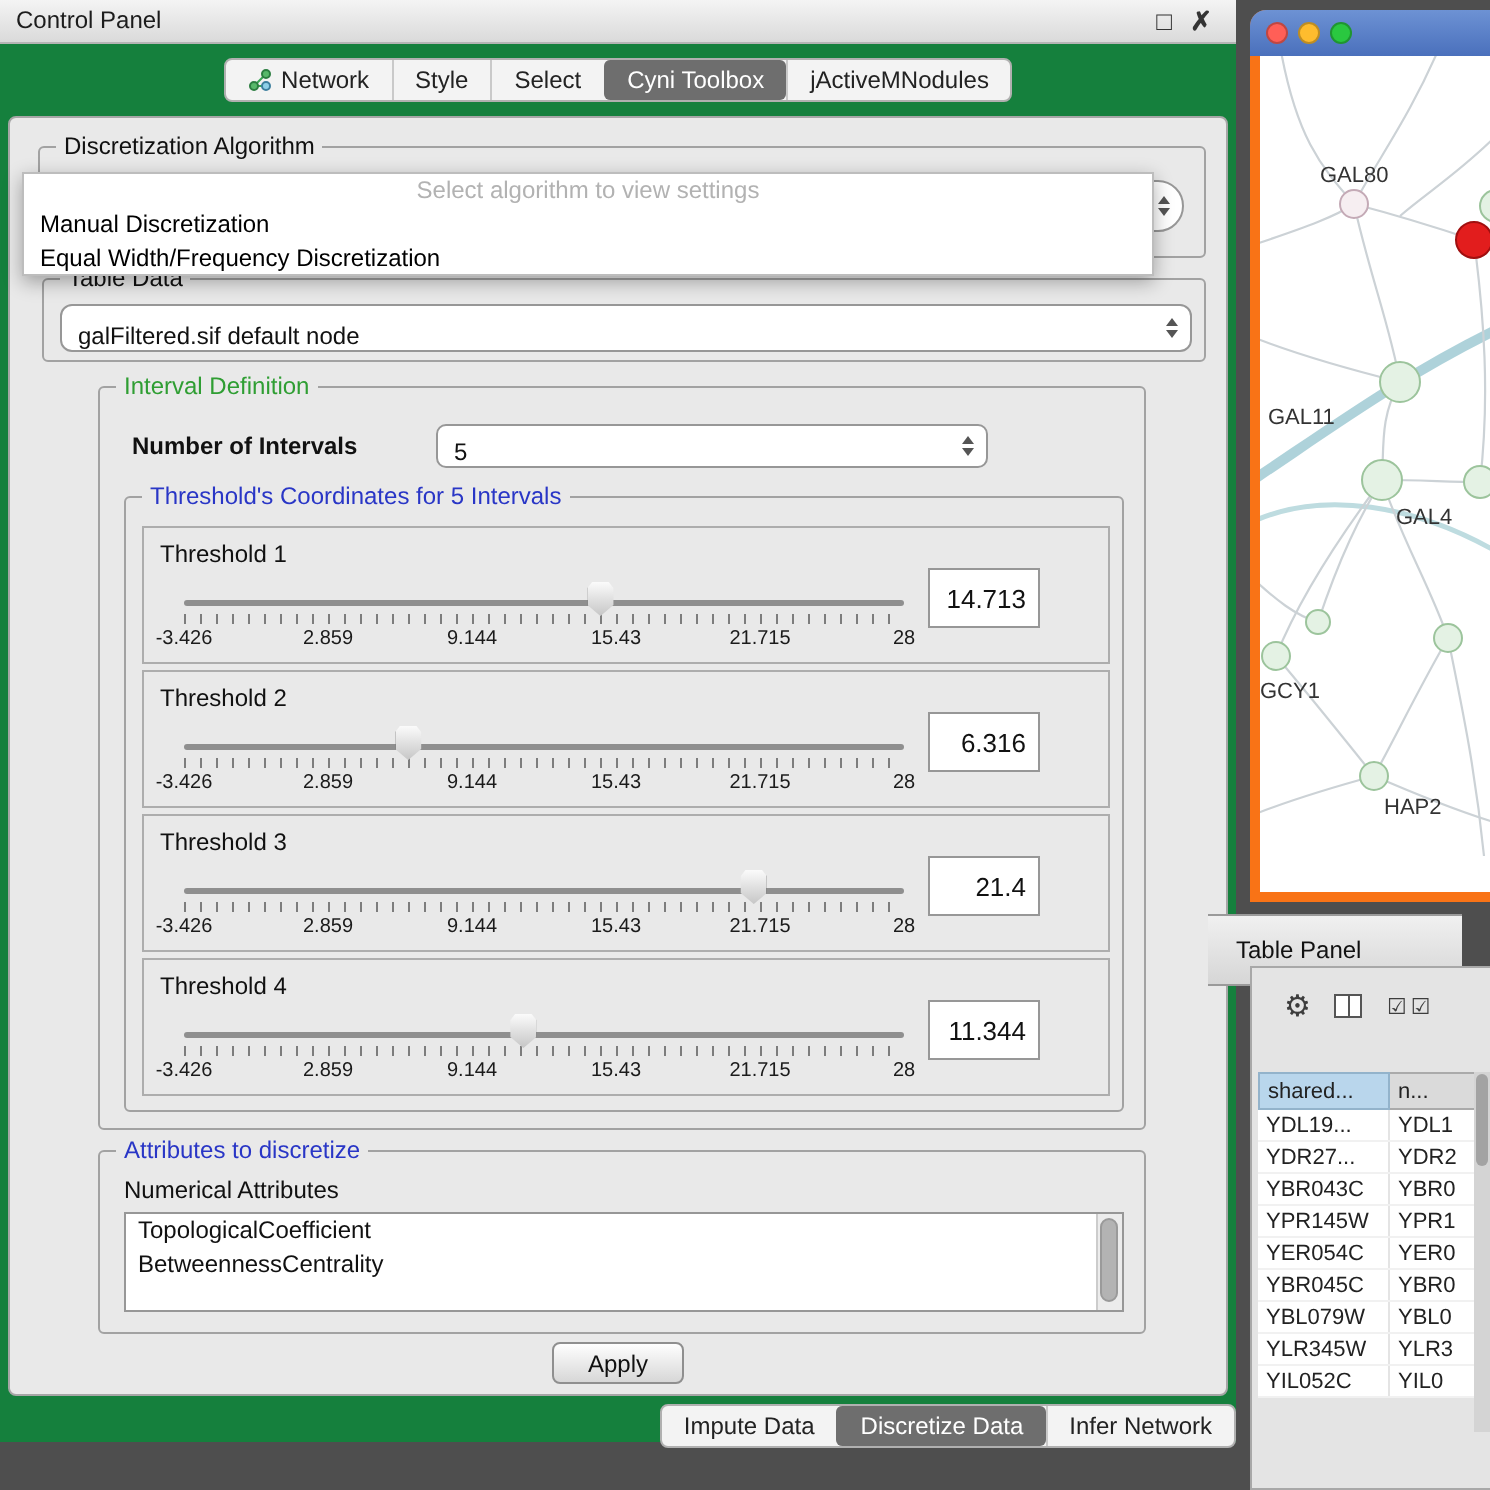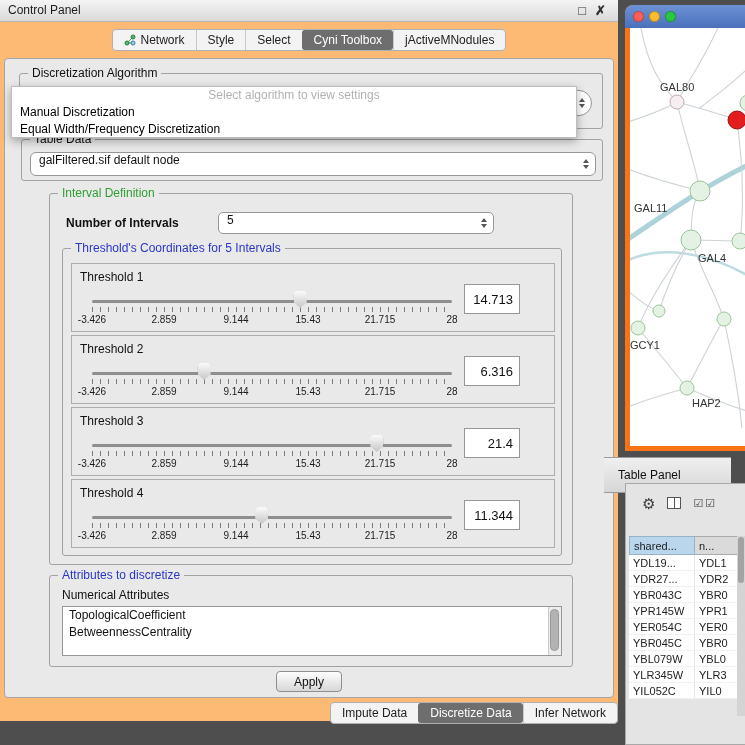--- a/index.html
+++ b/index.html
@@ -1,41 +1,41 @@
 <!DOCTYPE html>
 <html><head>
 <meta charset="utf-8">
 <style>
   *{margin:0;padding:0;box-sizing:border-box}
   html,body{width:745px;height:745px}
   body{font-family:"Liberation Sans",sans-serif;background:#4e4e4e}
   .app{position:relative;width:745px;height:745px;overflow:hidden;background:#4e4e4e}
 
   
-  .left-panel{position:absolute;left:0;top:0;width:618px;height:721px;background:#fdba74}
+  .left-panel{position:absolute;left:0;top:0;width:618px;height:721px;background:#15803d}
   .titlebar{position:absolute;left:0;top:0;width:100%;height:22px;background:linear-gradient(#f4f4f4,#dadada);border-bottom:1px solid #b5b5b5}
   .titlebar .title{position:absolute;left:8px;top:0;line-height:21px;font-size:12px;color:#1c1c1c}
   .win-btn{position:absolute;top:0;line-height:21px;font-size:13px;color:#333;cursor:default}
   .float-btn{right:32px}
   .close-btn{right:12px;font-weight:bold}
 
   .tabrow{position:absolute;left:0;top:24px;width:100%;height:32px;display:flex;align-items:center;justify-content:center}
   .seg{display:flex;align-items:stretch;background:#f3f3f3;border:1px solid #b0b0b0;border-radius:4px;height:22px;overflow:hidden}
   .seg .tab{display:flex;align-items:center;gap:5px;padding:0 11px;font-size:12px;color:#222;border-left:1px solid #c9c9c9;white-space:nowrap}
   .seg .tab:first-child{border-left:none}
   .seg .tab.active{background:#6e6e6e;color:#fff;border-left-color:#6e6e6e;border-radius:3px}
 
   .main-panel{position:absolute;left:4px;top:58px;width:610px;height:640px;border:1px solid #a6a6a6;border-radius:4px;background:#e9e9e9}
 
   .group{position:absolute;border:1px solid #a2a2a2;border-radius:3px}
   .group-label{position:absolute;left:8px;top:-8px;background:#e9e9e9;padding:0 4px;font-size:12px;color:#111;white-space:nowrap}
   .group-label.green{color:#2f9e33}
   .group-label.blue{color:#2936c6}
 
-  .combo{position:absolute;background:#fff;border:1px solid #979797;display:flex;align-items:flex-start;padding-left:8px;font-size:12px;color:#111}
+  .combo{position:absolute;background:#fff;border:1px solid #979797;display:flex;align-items:flex-end;padding-left:8px;font-size:12px;color:#111}
   .stepper{position:absolute;right:6px;top:50%;transform:translateY(-50%);display:flex;flex-direction:column;gap:2px}
   .tri-up{width:0;height:0;border-left:3.5px solid transparent;border-right:3.5px solid transparent;border-bottom:4.5px solid #555}
   .tri-down{width:0;height:0;border-left:3.5px solid transparent;border-right:3.5px solid transparent;border-top:4.5px solid #555}
 
   .algo-group{left:14px;top:14px;width:584px;height:56px}
   .algo-combo{left:10px;top:16px;width:562px;height:26px;border-radius:13px}
 
   .popup{position:absolute;left:6px;top:27px;width:566px;height:52px;background:#fff;border:1px solid #bdbdbd;box-shadow:0 3px 9px rgba(0,0,0,.32);z-index:30}
   .popup .prompt{height:17px;line-height:17px;text-align:center;color:#b2b2b2;font-size:12px}
   .popup .opt{height:17px;line-height:17px;padding-left:8px;font-size:12px;color:#000}

